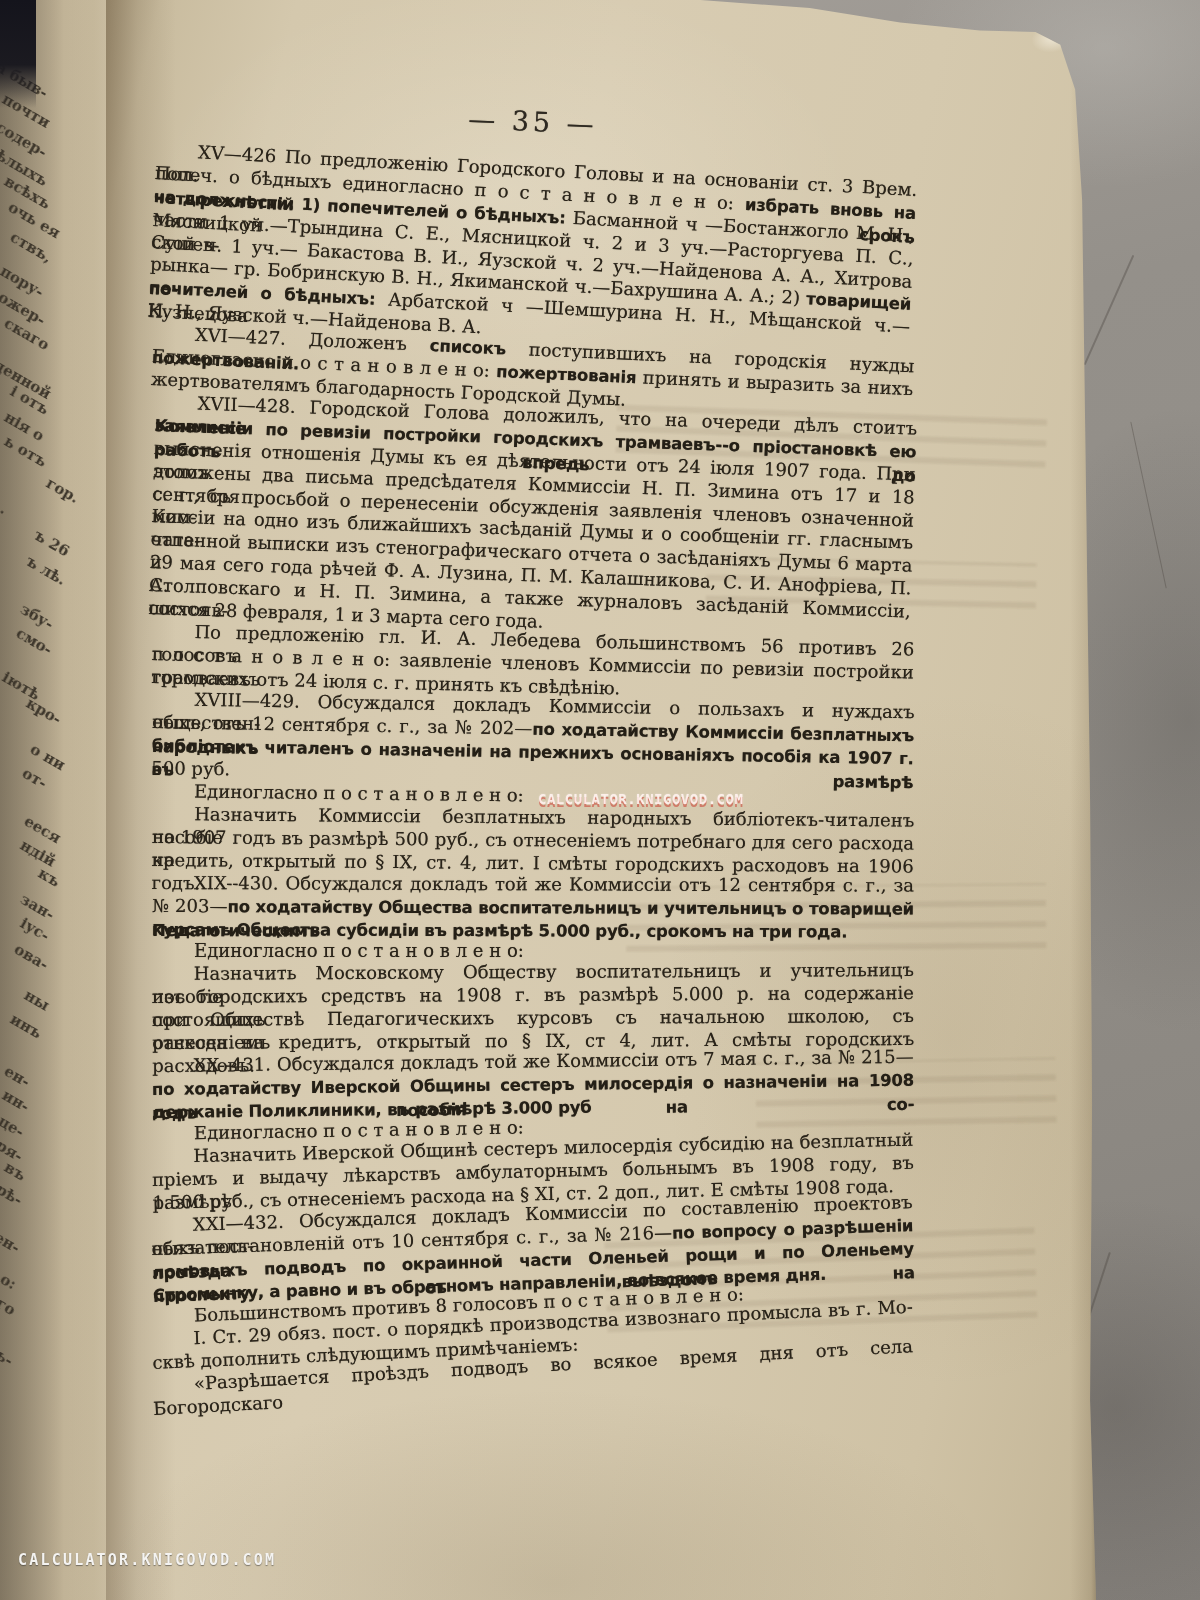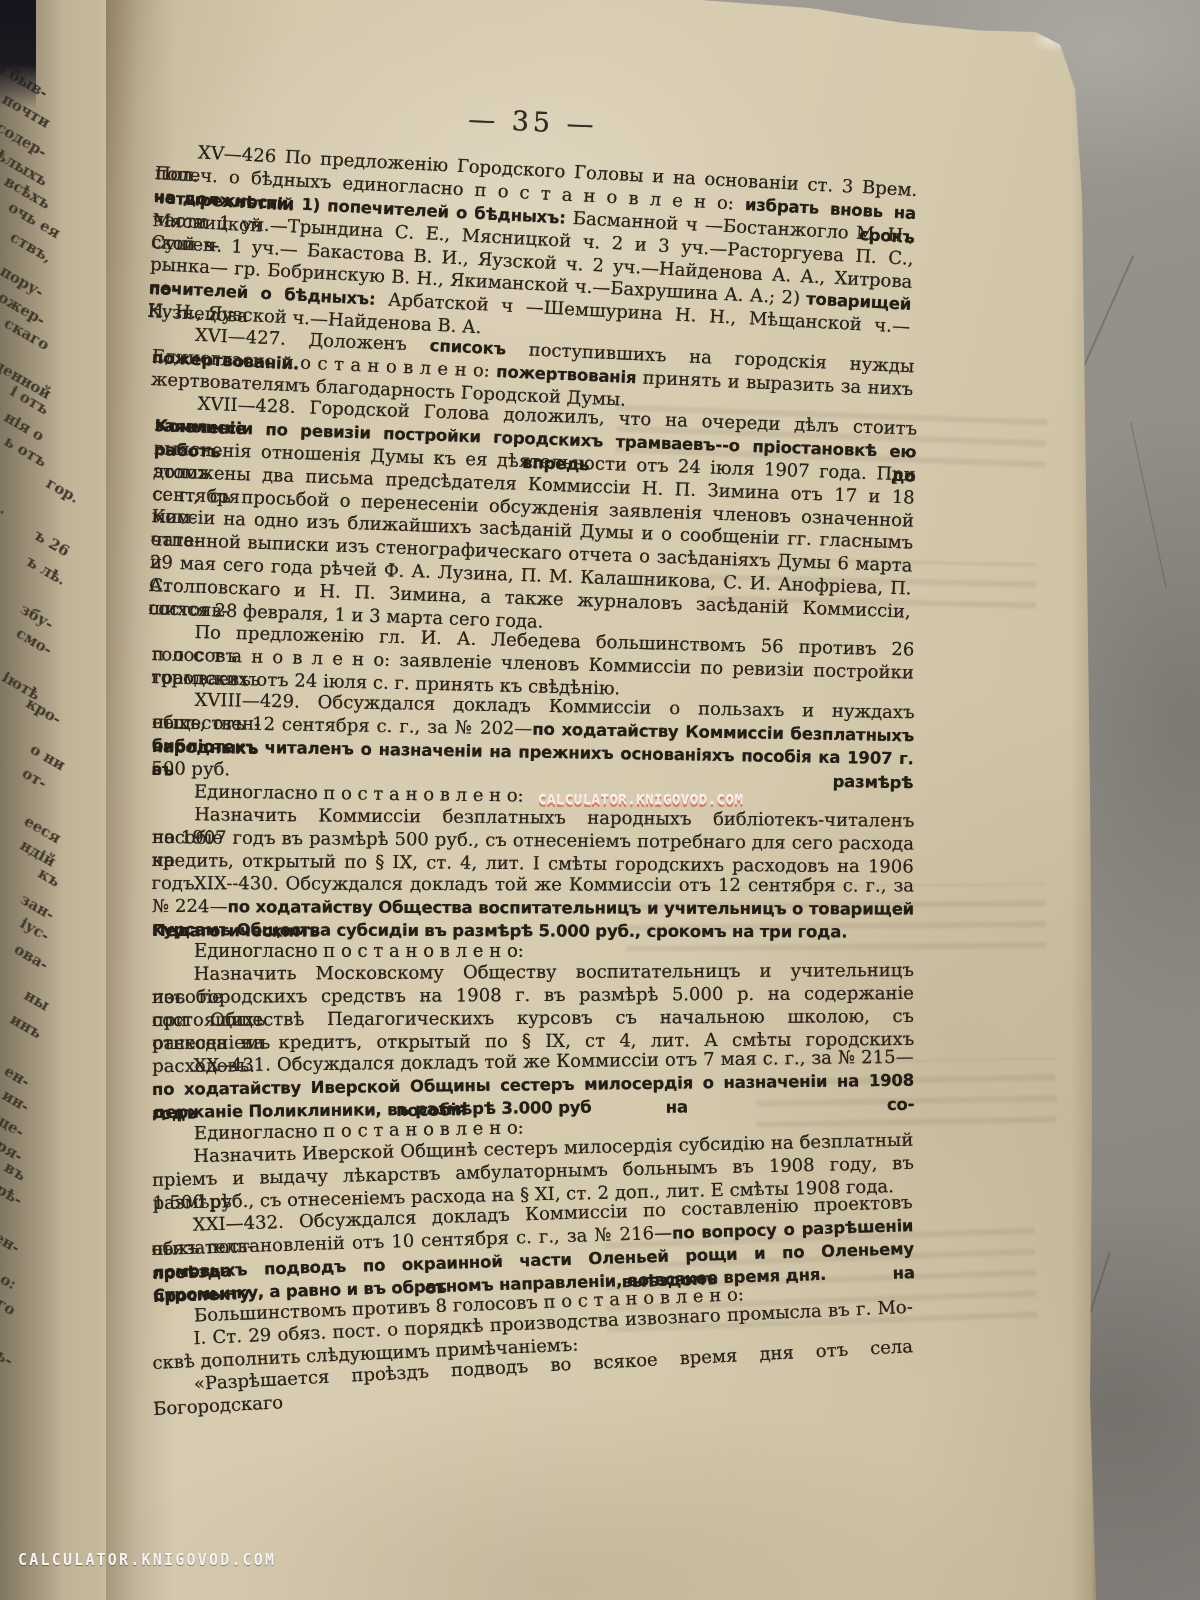--- a/index.html
+++ b/index.html
@@ -186,21 +186,21 @@
         <div class="para" style="transform: rotate(0.7deg);">
           <div class="line indent end"><span class="seg">Единогласно п о с т а н о в л е н о:</span></div>
         </div>
         <div class="para" style="transform: rotate(0.5deg);">
           <div class="line indent"><span class="seg">Назначить Коммиссіи безплатныхъ народныхъ библіотекъ-читаленъ пособіе</span></div>
           <div class="line"><span class="seg">на 1907 годъ въ размѣрѣ 500 руб., съ отнесеніемъ потребнаго для сего расхода на</span></div>
           <div class="line end"><span class="seg">кредить, открытый по § IX, ст. 4, лит. I смѣты городскихъ расходовъ на 1906 годъ.</span></div>
         </div>
         <div class="para" style="transform: rotate(0.2deg);">
           <div class="line indent"><span class="seg">XIX--430. Обсуждался докладъ той же Коммиссіи отъ 12 сентября с. г., за</span></div>
-          <div class="line"><span class="seg">№ 224—</span><span class="seg b">по ходатайству Общества воспитательницъ и учительницъ о товарищей Педагогическимъ</span></div>
+          <div class="line"><span class="seg">№ 203—</span><span class="seg b">по ходатайству Общества воспитательницъ и учительницъ о товарищей Педагогическимъ</span></div>
           <div class="line end"><span class="seg b">курсамъ Общества субсидіи въ размѣрѣ 5.000 руб., срокомъ на три года.</span></div>
         </div>
         <div class="para" style="transform: rotate(0deg);">
           <div class="line indent end"><span class="seg">Единогласно п о с т а н о в л е н о:</span></div>
         </div>
         <div class="para" style="transform: rotate(-0.3deg);">
           <div class="line indent"><span class="seg">Назначить Московскому Обществу воспитательницъ и учительницъ пособіе</span></div>
           <div class="line"><span class="seg">изъ городскихъ средствъ на 1908 г. въ размѣрѣ 5.000 р. на содержаніе состоящихъ</span></div>
           <div class="line"><span class="seg">при Обществѣ Педагогическихъ курсовъ съ начальною школою, съ отнесеніемъ</span></div>
           <div class="line end"><span class="seg">расхода на кредитъ, открытый по § IX, ст 4, лит. А смѣты городскихъ расходовъ.</span></div>

